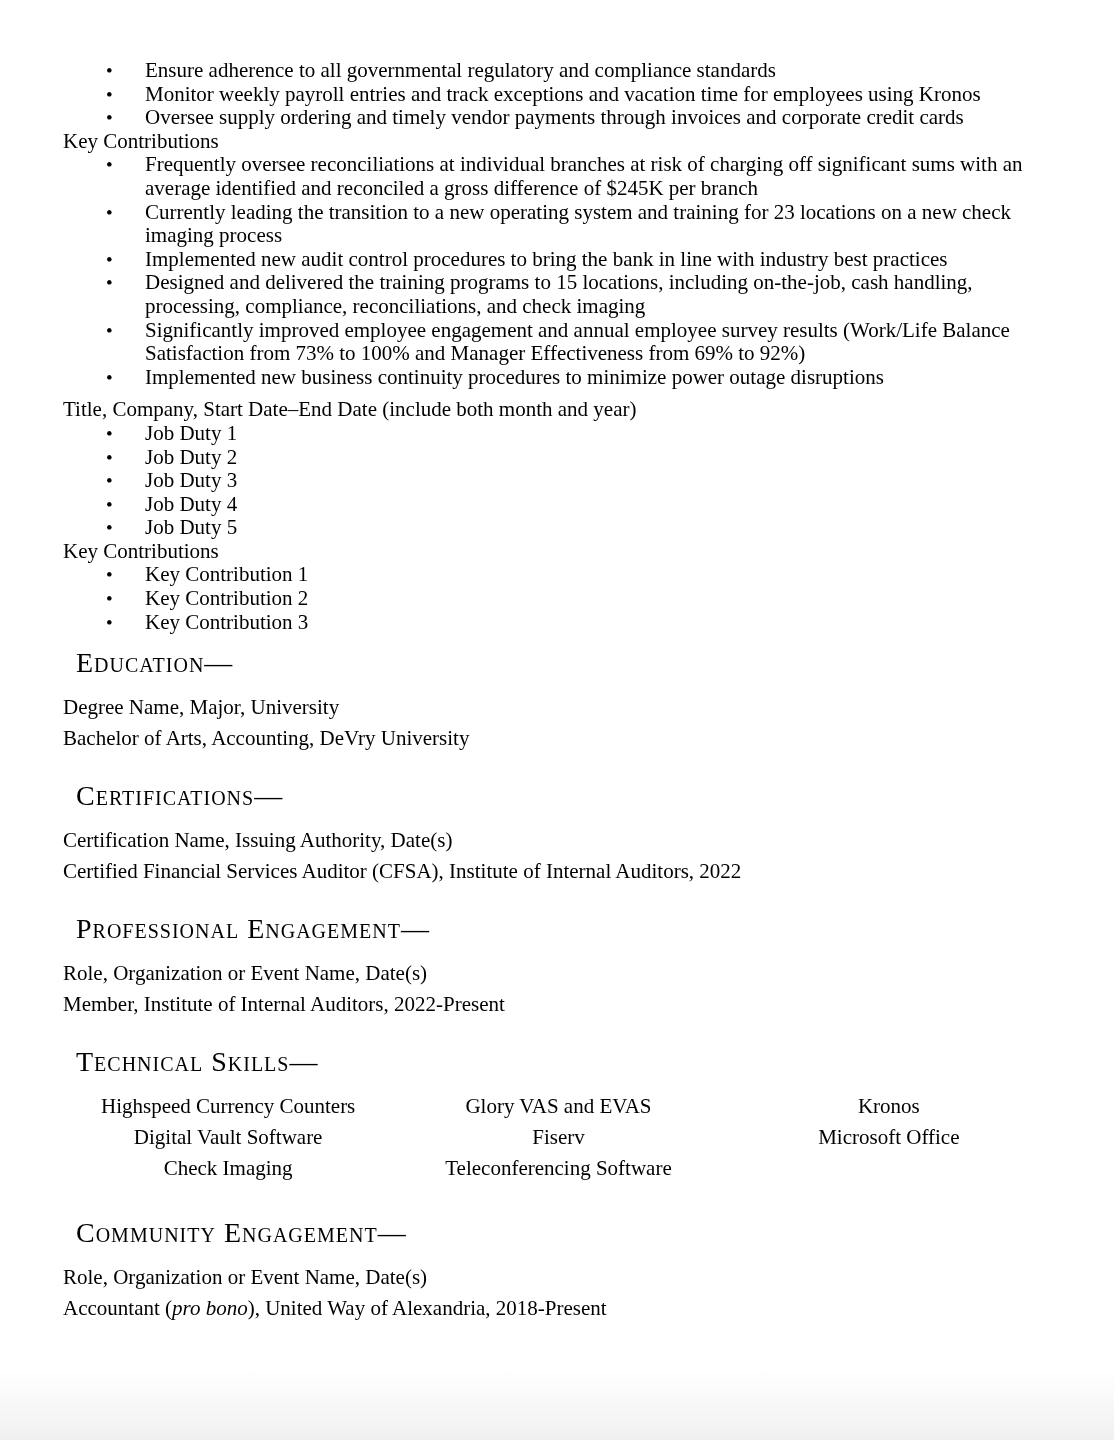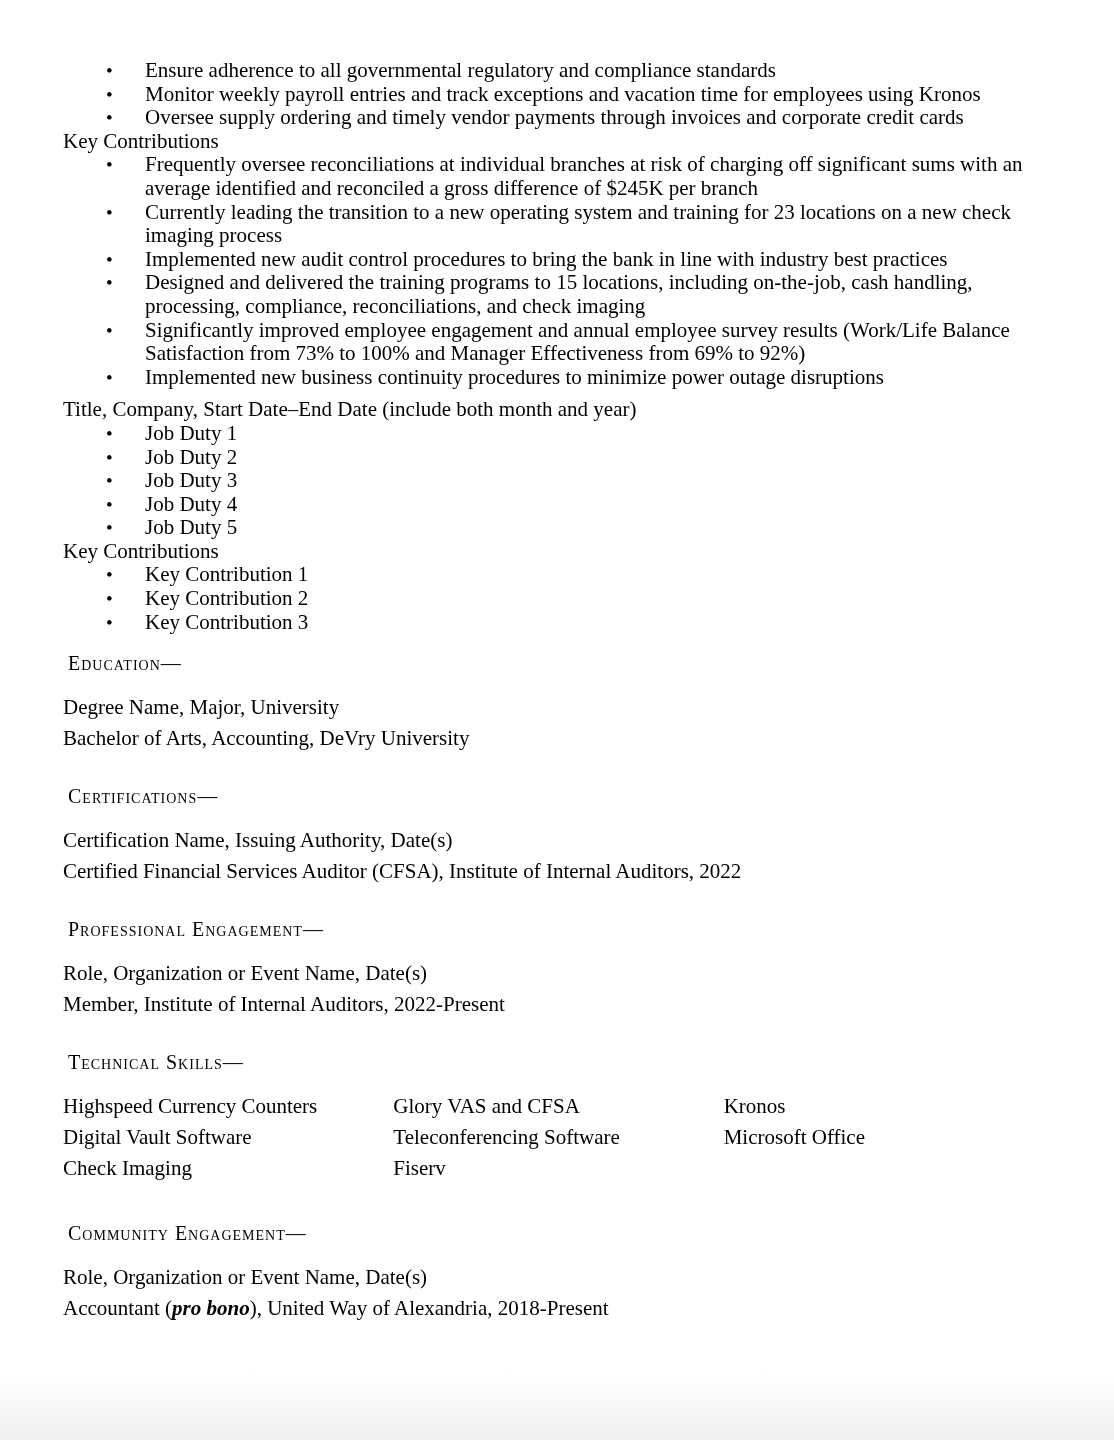--- a/index.html
+++ b/index.html
@@ -17,33 +17,33 @@
   ul.bullets { list-style: none; margin: 0; padding: 0; }
   ul.bullets li { position: relative; padding-left: 82px; line-height: 23.6px; }
   .marker { position: absolute; left: 43px; top: 0; font-size: 19px; }
 
   .label { line-height: 23.6px; margin: 0; }
   .job-title { font-weight: 400; line-height: 23.6px; margin: 9px 0 0 0; }
 
   h2.sec {
     font-variant: small-caps;
     font-weight: 400;
-    font-size: 20px;
+    font-size: 28px;
     line-height: 36px;
     letter-spacing: 1px;
-    margin: 27px 0 15px 5px;
+    margin: 27px 0 15px 13px;
   }
   h2.sec.first { margin-top: 11px; }
 
   .entry { line-height: 23.6px; margin: 0 0 7.6px 0; }
   .bold { font-weight: 400; }
-  .entry em { font-style: italic; font-weight: bold; }
+  .entry em { font-style: italic; }
 
   .skills { display: flex; }
-  .skills .col { width: 352px; }
+  .skills .col { width: 352px; text-align: center; }
   .skills p { line-height: 23.6px; margin: 0 0 7.6px 0; }
 
   .bottom-shade {
     position: absolute; left: 0; bottom: 0;
     width: 1114px; height: 70px;
     background: linear-gradient(to bottom, rgba(0,0,0,0) 0%, rgba(0,0,0,0.06) 100%);
     pointer-events: none;
   }
 </style>
 </head>
@@ -150,23 +150,23 @@
   <p class="entry">Member, Institute of Internal Auditors, 2022-Present</p>
 
   <h2 class="sec">Technical Skills—</h2>
   <div class="skills">
     <div class="col">
       <p>Highspeed Currency Counters</p>
       <p>Digital Vault Software</p>
       <p>Check Imaging</p>
     </div>
     <div class="col">
-      <p>Glory VAS and CFSA</p>
+      <p>Glory VAS and EVAS</p>
+      <p>Fiserv</p>
       <p>Teleconferencing Software</p>
-      <p>Fiserv</p>
     </div>
     <div class="col">
       <p>Kronos</p>
       <p>Microsoft Office</p>
     </div>
   </div>
 
   <h2 class="sec">Community Engagement—</h2>
   <p class="entry">Role, Organization or Event Name, Date(s)</p>
   <p class="entry">

